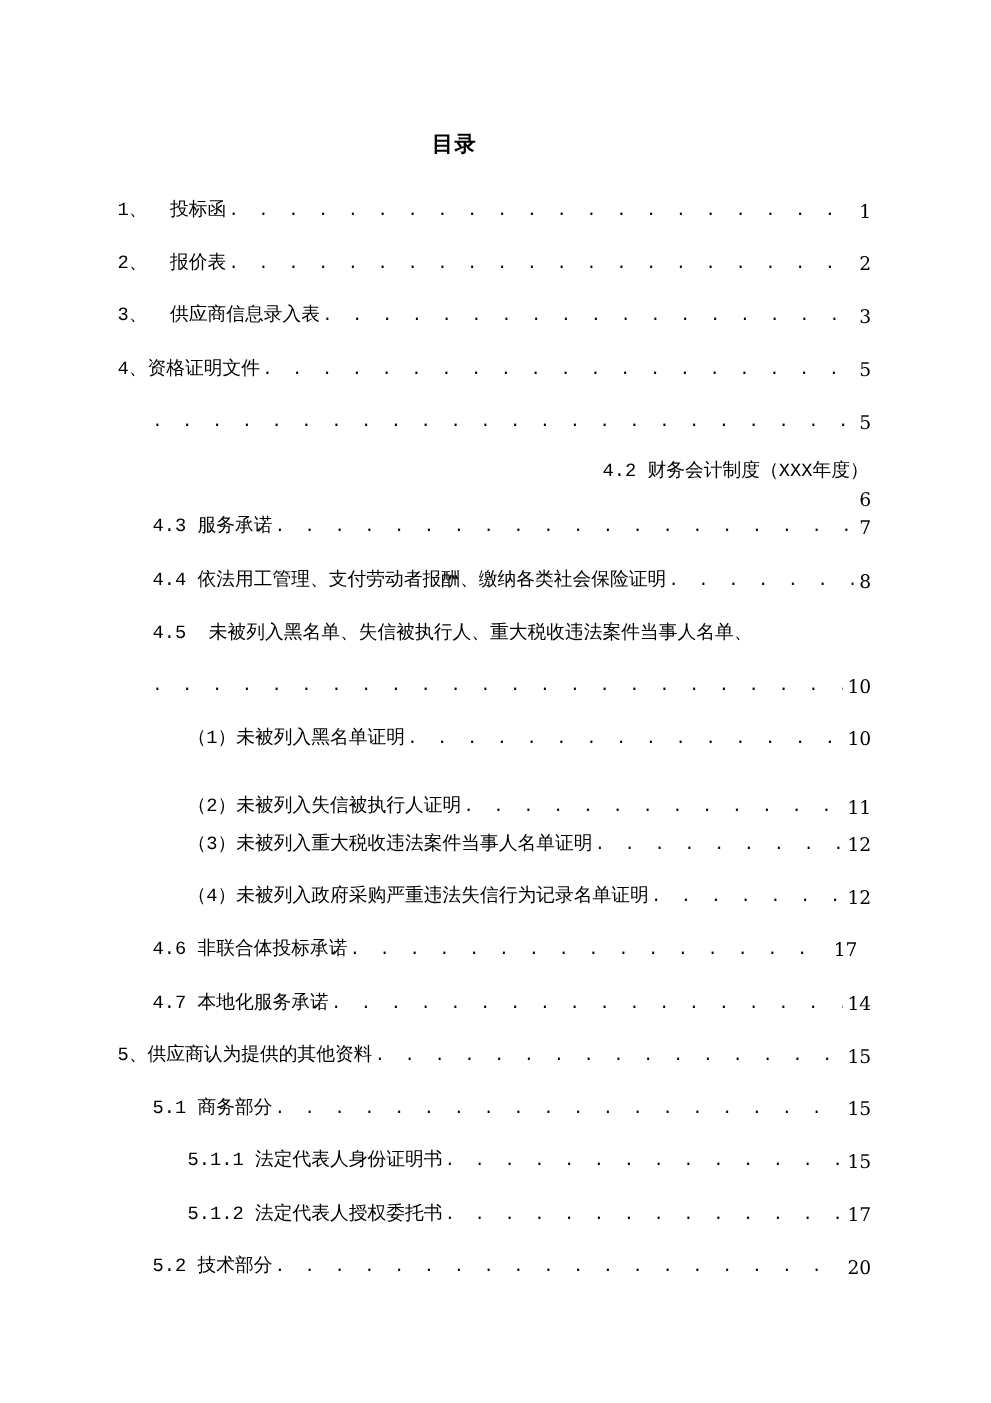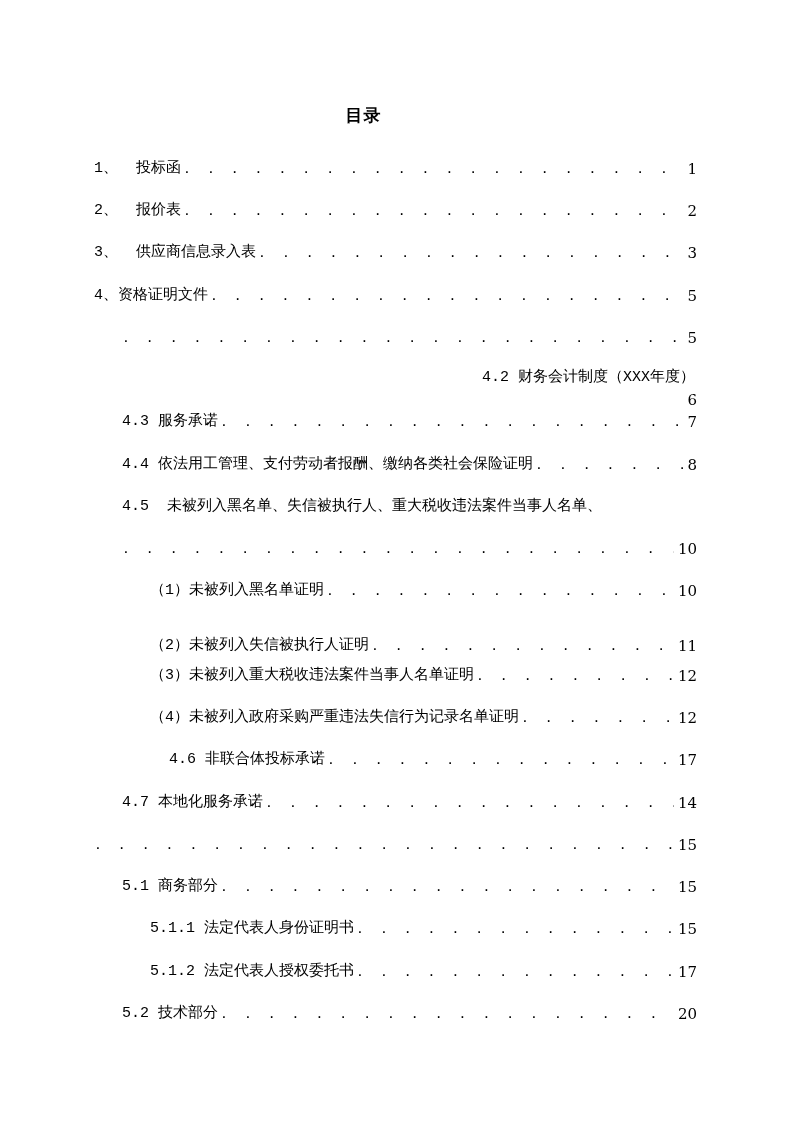--- a/index.html
+++ b/index.html
@@ -97,33 +97,34 @@
     <span class="leader"></span>
     <span class="page">12</span>
   </div>
 
   <div class="row" style="top:705px;left:150px;right:96px;">
     <span class="label"><span>（4）</span><span>未被列入政府采购严重违法失信行为记录名单证明</span></span>
     <span class="leader"></span>
     <span class="page">12</span>
   </div>
 
-  <div class="row" style="top:747px;left:122px;right:96px;margin-left:47px;">
+  <div class="row" style="top:747px;left:122px;right:107px;">
     <span class="label"><span>4.6</span>&nbsp;<span>非联合体投标承诺</span></span>
     <span class="leader"></span>
     <span class="page">17</span>
   </div>
 
   <div class="row" style="top:790px;left:122px;right:96px;">
     <span class="label"><span>4.7</span>&nbsp;<span>本地化服务承诺</span></span>
     <span class="leader"></span>
     <span class="page">14</span>
   </div>
 
   <div class="row" style="top:832px;left:94px;right:96px;">
+    <span class="label"><span>5、</span><span>供应商认为提供的其他资料</span></span>
     <span class="leader"></span>
     <span class="page">15</span>
   </div>
 
   <div class="row" style="top:874px;left:122px;right:96px;">
     <span class="label"><span>5.1</span>&nbsp;<span>商务部分</span></span>
     <span class="leader"></span>
     <span class="page">15</span>
   </div>
 

